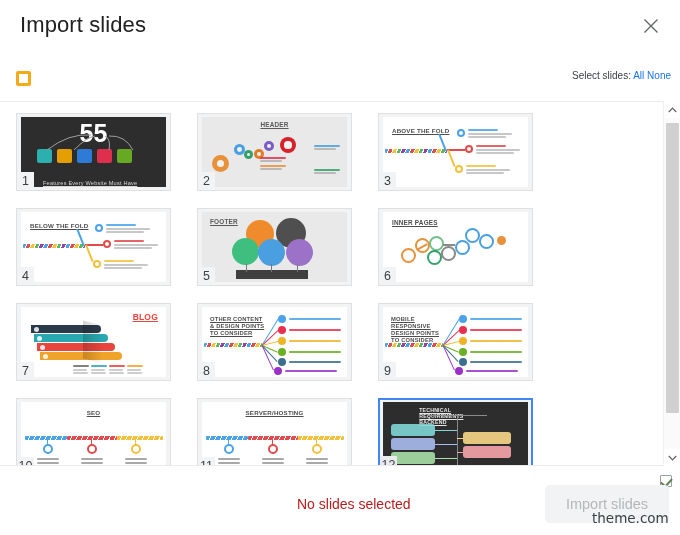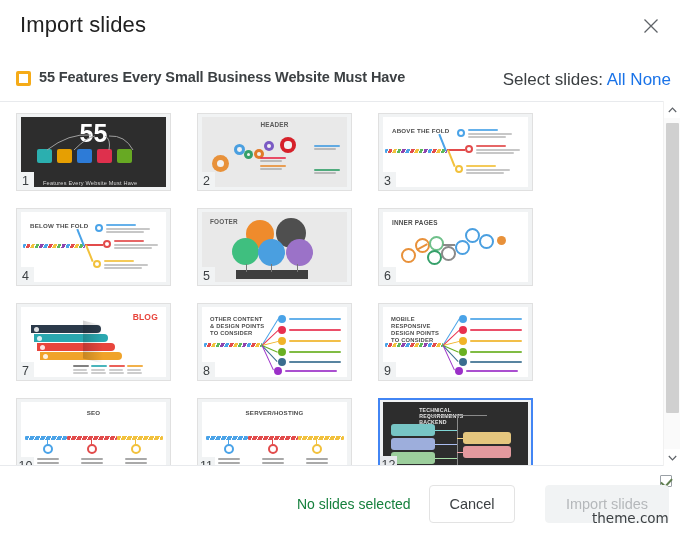--- a/index.html
+++ b/index.html
@@ -37,21 +37,21 @@
     width:15px; height:15px;
     border:3px solid #f5ab18; border-radius:2px;
     background:#ffffff;
   }
   .pres-name {
     position:absolute; left:39px; top:11px;
     font-size:14.5px; font-weight:bold; color:#3c4043; letter-spacing:-0.1px;
   }
   .select-slides {
     position:absolute; right:9px; top:12px;
-    font-size:17px; color:#3c4043; white-space:nowrap;
+    font-size:10px; color:#3c4043; white-space:nowrap;
   }
   .select-slides .lnk { color:#1a73e8; cursor:pointer; }
 
   
   .grid-region {
     position:absolute; left:0; top:101px; width:680px; height:365px;
     border-top:1px solid #e8eaed; border-bottom:1px solid #e8eaed;
     overflow:hidden;
   }
   .grid {
@@ -81,21 +81,21 @@
   .thumb.selected .num { background:#e8eaed; }
   .canvas {
     position:absolute; left:4px; top:3px; right:4px; bottom:3px;
     background:#ffffff; overflow:hidden;
   }
   .thumb.selected .canvas { left:3px; top:2px; right:3px; bottom:2px; }
   .canvas.dark { background:#7f1d1d; }
   .canvas.gray { background:#e9e9e9; }
 
   
-  .st { position:absolute; font-weight:bold; letter-spacing:0.2px; }
+  .st { position:absolute; font-weight:bold; letter-spacing:0.2px;text-decoration:underline; }
   .band {
     position:absolute; height:4px; border-radius:1px;
     background:repeating-linear-gradient(115deg,
       #4aa3e8 0 4px, #ffffff 4px 5px);
   }
   .band.red { background:repeating-linear-gradient(115deg,#e24b4b 0 4px,#ffffff 4px 5px); }
   .band.yel { background:repeating-linear-gradient(115deg,#f2c13c 0 4px,#ffffff 4px 5px); }
   .band.multi {
     background:repeating-linear-gradient(115deg,
       #4aa3e8 0 3px,#fff 3px 4px,#e24b4b 4px 7px,#fff 7px 8px,
@@ -149,21 +149,21 @@
     display:flex; align-items:center; justify-content:center; cursor:pointer;
   }
   .btn-back { left:10px; top:7px; width:88px; }
   .btn-cancel { left:429px; top:5px; width:86px; }
   .btn-import {
     left:545px; top:5px; width:124px;
     background:#f1f3f4; border-color:#f1f3f4; color:#b5b8bb; cursor:default;
   }
   .status-text {
     position:absolute; left:297px; top:16px;
-    font-size:14px; color:#15803d;
+    font-size:14px; color:#b91c1c;
   }
   .watermark {
     position:absolute; left:592px; top:510px;
     font-size:13.5px; color:#3c4043;
     font-family:"DejaVu Sans", sans-serif;
   }
 </style>
 </head>
 <body>
 
@@ -171,21 +171,20 @@
   <div class="dialog-title">Import slides</div>
   <div class="close-btn">
     <svg width="16" height="16" viewBox="0 0 16 16" aria-hidden="true">
       <path d="M1.5 1.5 L14.5 14.5 M14.5 1.5 L1.5 14.5" stroke="#5f6368" stroke-width="1.3" fill="none"></path>
     </svg>
   </div>
 </div>
 
 <div class="subheader">
   <div class="pres-icon"></div>
-  <div class="pres-name">55 Features Every Small Business Website Must Have</div>
   <div class="select-slides">
     <span>Select slides:</span>
     <span class="lnk">All</span>
     <span class="lnk">None</span>
   </div>
 </div>
 
 <div class="grid-region">
   <div class="grid" id="grid">
       <div class="thumb">
@@ -463,17 +462,16 @@
       </svg>
   </div>
 </div>
 
 <div class="keep-theme">
   <span class="cbox"></span>
 </div>
 
 <div class="footer">
   <div class="status-text">No slides selected</div>
-  <div class="btn btn-cancel">Cancel</div>
   <div class="btn btn-import">Import slides</div>
 </div>
 
 <div class="watermark">theme.com</div>
 
 </body></html>

